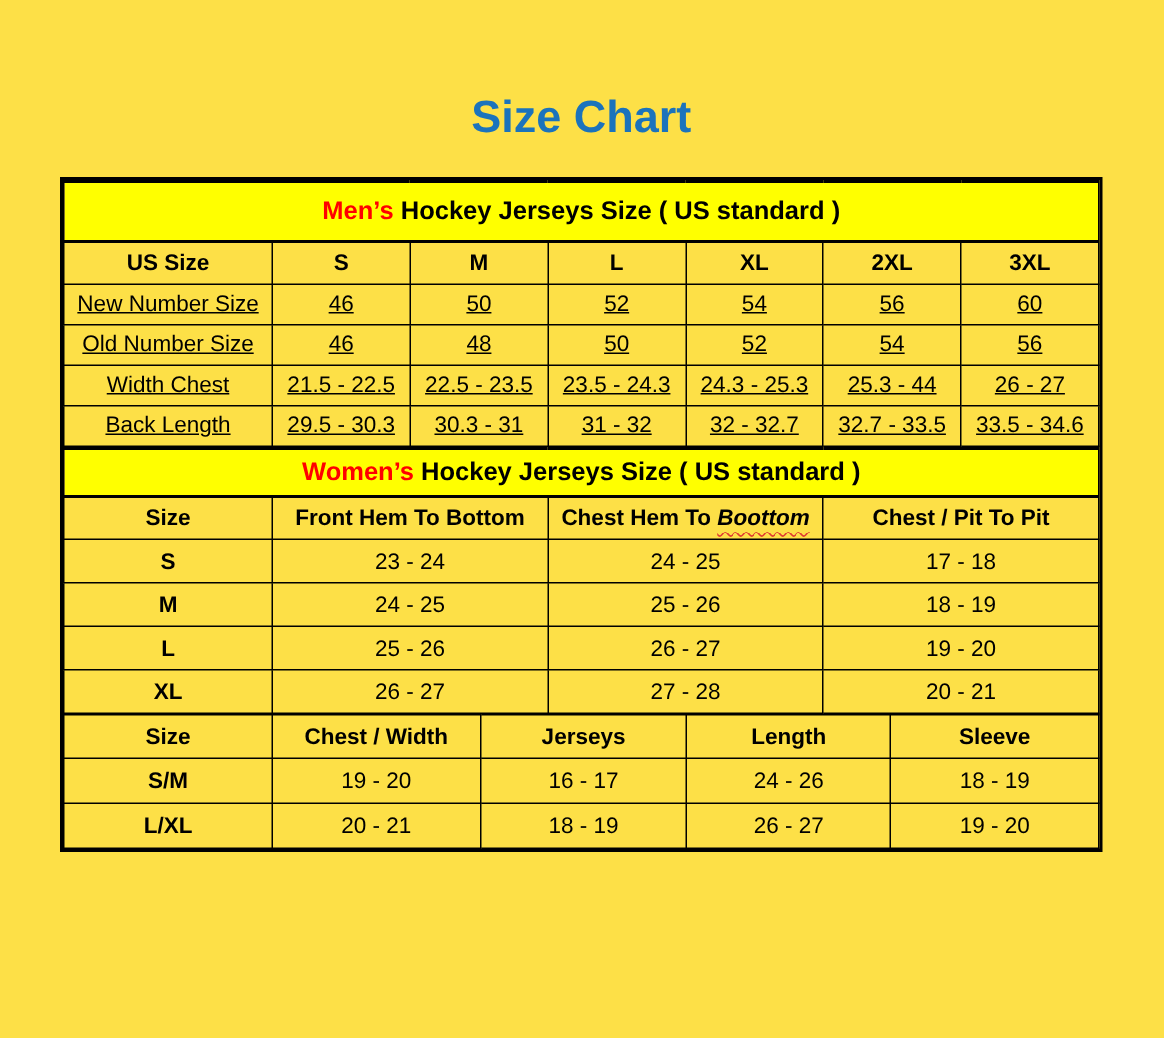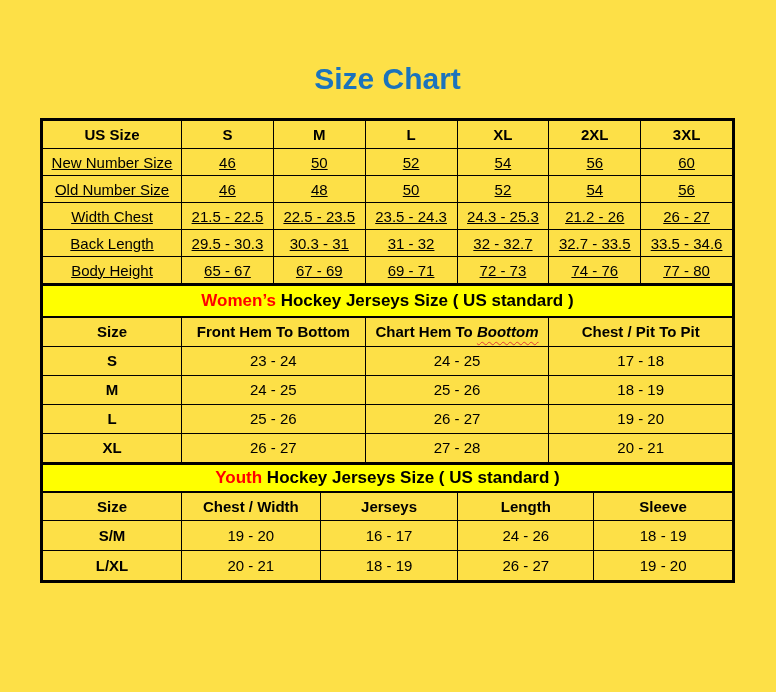--- a/index.html
+++ b/index.html
@@ -73,20 +73,23 @@
       <colgroup>
         <col style="width:20.15%">
           <col style="width:13.31%">
           <col style="width:13.31%">
         <col style="width:13.31%">
           <col style="width:13.31%">
           <col style="width:13.31%">
           <col style="width:13.3%">
       </colgroup>
       <tbody>
+          <tr class="band">
+        <td colspan="7"><span class="accent">Men’s</span><span> Hockey Jerseys Size ( US standard )</span></td>
+      </tr>
       <tr>
         <th>US Size</th>
         <th>S</th>
         <th>M</th>
         <th>L</th>
         <th>XL</th>
         <th>2XL</th>
         <th>3XL</th>
       </tr>
       <tr>
@@ -106,59 +109,50 @@
         <td class="value">52</td>
         <td class="value">54</td>
         <td class="value">56</td>
       </tr>
       <tr>
         <td class="rowlabel">Width Chest</td>
         <td class="value">21.5 - 22.5</td>
         <td class="value">22.5 - 23.5</td>
         <td class="value">23.5 - 24.3</td>
         <td class="value">24.3 - 25.3</td>
-        <td class="value">21.2 - 26</td>
+        <td class="value">25.3 - 44</td>
         <td class="value">26 - 27</td>
       </tr>
       <tr>
         <td class="rowlabel">Back Length</td>
         <td class="value">29.5 - 30.3</td>
         <td class="value">30.3 - 31</td>
         <td class="value">31 - 32</td>
         <td class="value">32 - 32.7</td>
         <td class="value">32.7 - 33.5</td>
         <td class="value">33.5 - 34.6</td>
-      </tr>
-      <tr>
-        <td class="rowlabel">Body Height</td>
-        <td class="value">65 - 67</td>
-        <td class="value">67 - 69</td>
-        <td class="value">69 - 71</td>
-        <td class="value">72 - 73</td>
-        <td class="value">74 - 76</td>
-        <td class="value">77 - 80</td>
       </tr>
     </tbody>
       </table>
 
     <table class="womens">
       <colgroup>
         <col style="width:20.15%">
           <col style="width:26.62%">
           <col style="width:26.62%">
           <col style="width:26.61%">
       </colgroup>
       <tbody>
           <tr class="band">
         <td colspan="4"><span class="accent">Women’s</span><span> Hockey Jerseys Size ( US standard )</span></td>
       </tr>
       <tr>
         <th>Size</th>
         <th>Front Hem To Bottom</th>
-        <th><span>Chart Hem To </span><span class="misspelled">Boottom</span></th>
+        <th><span>Chest Hem To </span><span class="misspelled">Boottom</span></th>
         <th>Chest / Pit To Pit</th>
       </tr>
       <tr>
         <td class="sizelabel">S</td>
         <td class="value">23 - 24</td>
         <td class="value">24 - 25</td>
         <td class="value">17 - 18</td>
       </tr>
       <tr>
         <td class="sizelabel">M</td>
@@ -183,23 +177,20 @@
 
     <table class="youth">
       <colgroup>
         <col style="width:20.15%">
           <col style="width:20.1%">
           <col style="width:19.95%">
           <col style="width:19.7%">
           <col style="width:20.1%">
       </colgroup>
       <tbody>
-          <tr class="band">
-        <td colspan="5"><span class="accent">Youth</span><span> Hockey Jerseys Size ( US standard )</span></td>
-      </tr>
       <tr>
         <th>Size</th>
         <th>Chest / Width</th>
         <th>Jerseys</th>
         <th>Length</th>
         <th>Sleeve</th>
       </tr>
       <tr>
         <td class="sizelabel">S/M</td>
         <td class="value">19 - 20</td>

